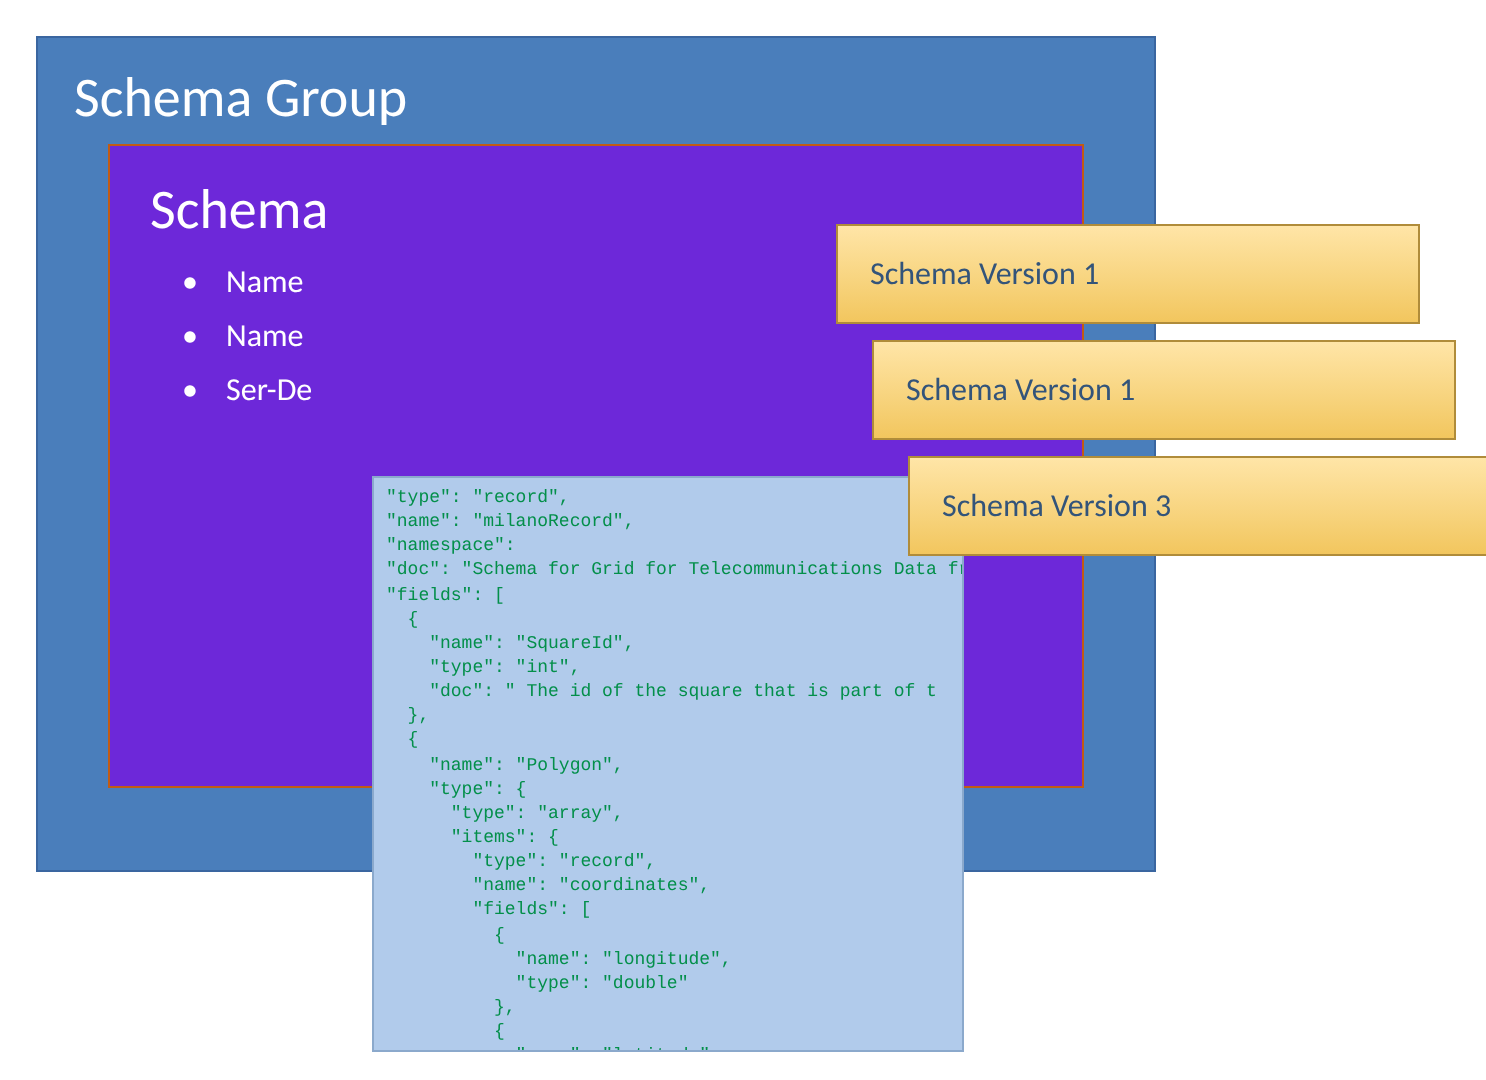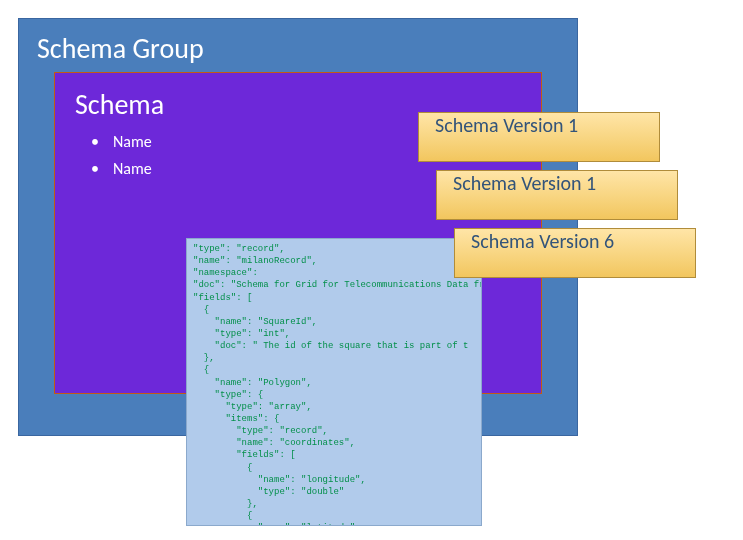--- a/index.html
+++ b/index.html
@@ -43,26 +43,27 @@
   }
   .schema-list li::before {
     content: "•";
     position: absolute;
     left: 0;
     color: #ffffff;
   }
 
   .version-card {
     position: absolute;
-    width: 242px; height: 50px;
+    width: 292px; height: 50px;
     border: 1px solid #b08c3a;
     background: linear-gradient(to bottom, #ffe5a7 0%, #f7d37c 60%, #f2c65e 100%);
     color: #33547a;
-    font-size: 20px;
+    font-size: 16px;
     display: flex;
+    align-items: center;
     padding-left: 16px;
   }
   .v1 { left: 418px; top: 112px; z-index: 5; }
   .v2 { left: 436px; top: 170px; z-index: 6; }
   .v3 { left: 454px; top: 228px; z-index: 7; }
 
   .code-box {
     position: absolute;
     left: 186px; top: 238px;
     width: 296px; height: 288px;
@@ -85,20 +86,21 @@
 
   <div class="group-box">
     <div class="group-title">Schema Group</div>
   </div>
 
   <div class="schema-box">
     <div class="schema-title">Schema</div>
     <ul class="schema-list">
       <li>Name</li>
       <li>Name</li>
+      <li>Ser-De</li>
     </ul>
   </div>
 
   <div class="code-box">"type": "record",
 "name": "milanoRecord",
 "namespace":
 "doc": "Schema for Grid for Telecommunications Data from Te
 "fields": [
   {
     "name": "SquareId",
@@ -127,16 +129,16 @@
   }
 ]</div>
 
   <div class="version-card v1">
     <span>Schema Version 1</span>
   </div>
   <div class="version-card v2">
     <span>Schema Version 1</span>
   </div>
   <div class="version-card v3">
-    <span>Schema Version 6</span>
+    <span>Schema Version 3</span>
   </div>
 
 </div>
 
 </body></html>

